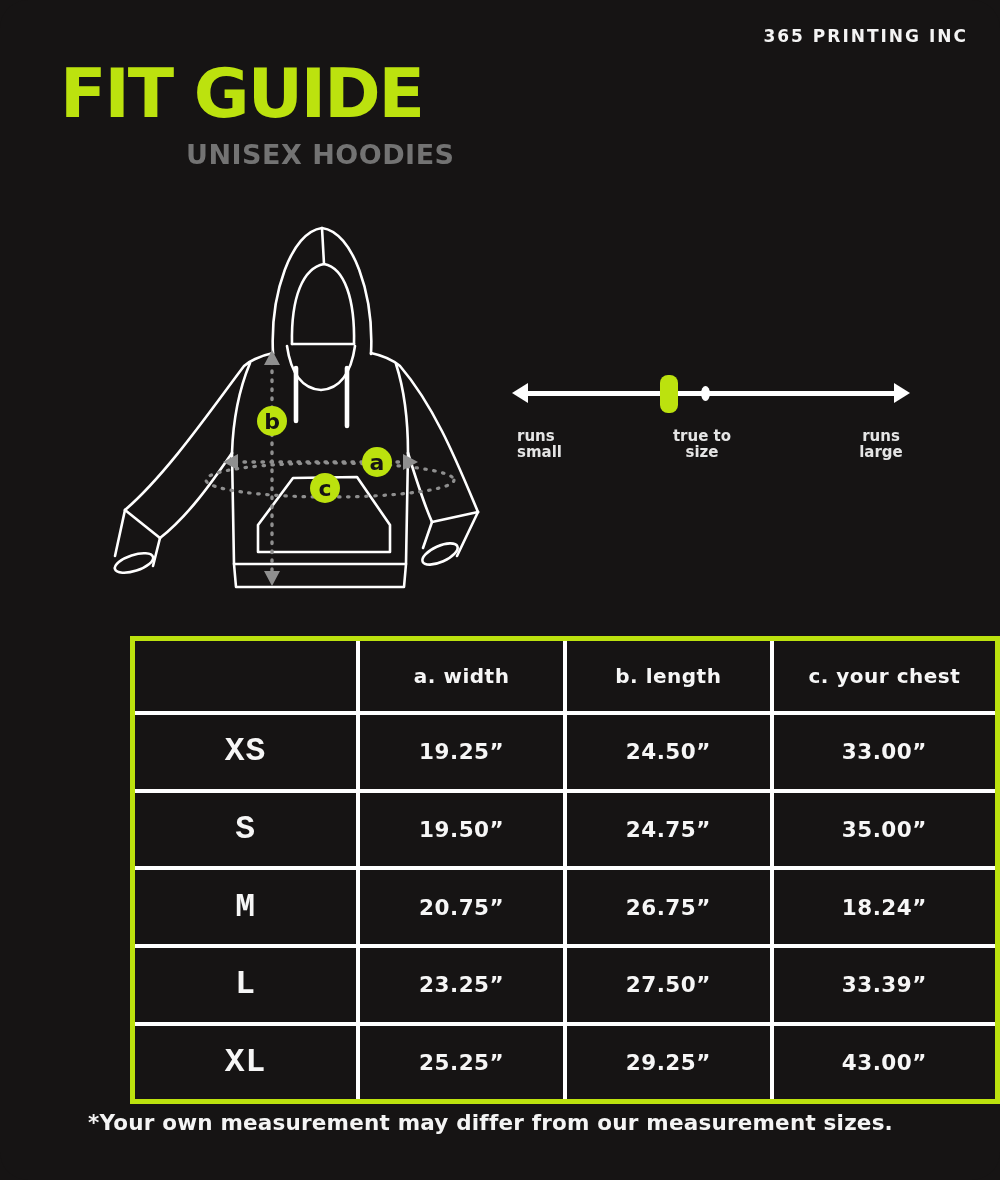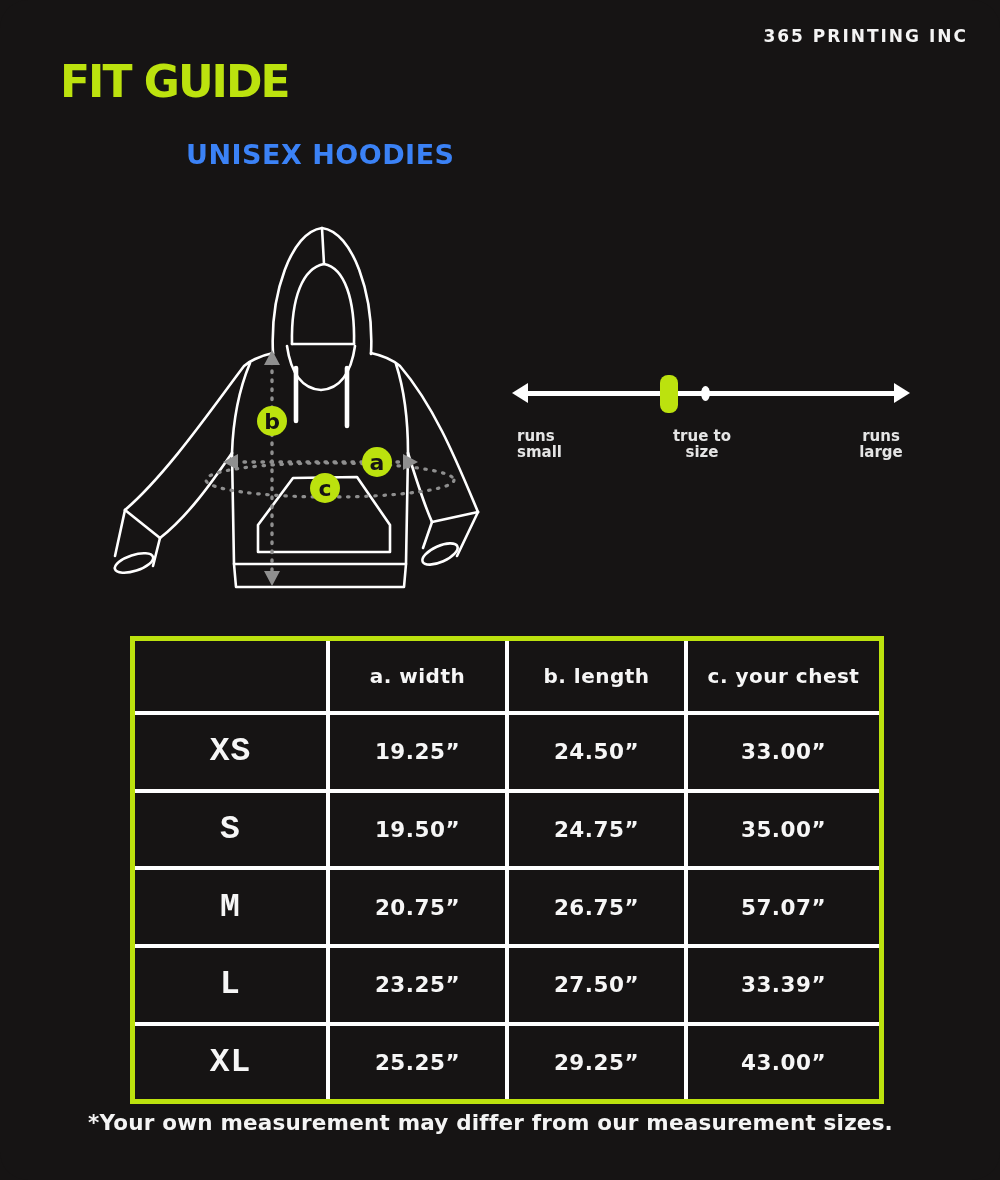--- a/index.html
+++ b/index.html
@@ -10,25 +10,25 @@
     font-weight:bold;
     border-radius:28px;
   }
   
   .brand{
     position:absolute;top:26px;right:32px;
     font-size:17px;letter-spacing:2px;color:#f4f4f4;white-space:nowrap;
   }
   .title{
     position:absolute;top:60px;left:60px;
-    font-size:44px;letter-spacing:-2px;color:#bce20e;white-space:nowrap;line-height:1;text-align:center;
+    font-size:68px;letter-spacing:-2px;color:#bce20e;white-space:nowrap;line-height:1;text-align:center;
   }
   .subtitle{
     position:absolute;top:141px;left:186px;
-    font-size:27px;letter-spacing:0.5px;color:#3b82f6;white-space:nowrap;line-height:1;
+    font-size:27px;letter-spacing:0.5px;color:#737373;white-space:nowrap;line-height:1;
   }
   
   .diagram{position:absolute;left:105px;top:222px;width:390px;height:370px;}
   
   .scale{position:absolute;left:512px;top:372px;width:398px;height:100px;}
   .scale-line{position:absolute;left:13px;right:13px;top:19px;height:5px;background:#fff;}
   .arrowhead{position:absolute;top:11px;width:0;height:0;border-top:10px solid transparent;border-bottom:10px solid transparent;}
   .arrowhead.left{left:0;border-right:16px solid #fff;}
   .arrowhead.right{right:0;border-left:16px solid #fff;}
   .scale-marker{
@@ -41,21 +41,21 @@
   }
   .scale-label{
     position:absolute;top:56px;font-size:15px;line-height:16px;color:#e5e5e5;
     text-align:center;white-space:nowrap;
   }
   .scale-label.l1{left:5px;text-align:left;}
   .scale-label.l2{left:190px;transform:translateX(-50%);}
   .scale-label.l3{left:369px;transform:translateX(-50%);}
   
   .size-table{
-    position:absolute;left:130px;top:636px;width:754px;height:468px;
+    position:absolute;left:130px;top:636px;width:870px;height:468px;
     border-collapse:collapse;table-layout:fixed;
     border:5px solid #bce20e;
   }
   .size-table td,.size-table th{
     border:4px solid #fff;text-align:center;vertical-align:middle;
     color:#f6f6f6;padding:0;
   }
   .size-table th{font-size:20px;letter-spacing:0.5px;font-weight:bold;}
   .size-table td.size{font-size:33px;letter-spacing:1px;font-family:Liberation Mono, monospace;}
   .size-table td.val{font-size:21.5px;letter-spacing:0.5px;}
@@ -190,21 +190,21 @@
     <tr>
       <td class="size">S</td>
       <td class="val">19.50”</td>
       <td class="val">24.75”</td>
       <td class="val">35.00”</td>
     </tr>
     <tr>
       <td class="size">M</td>
       <td class="val">20.75”</td>
       <td class="val">26.75”</td>
-      <td class="val">57.07”</td>
+      <td class="val">18.24”</td>
     </tr>
     <tr>
       <td class="size">L</td>
       <td class="val">23.25”</td>
       <td class="val">27.50”</td>
       <td class="val">33.39”</td>
     </tr>
     <tr>
       <td class="size">XL</td>
       <td class="val">25.25”</td>

